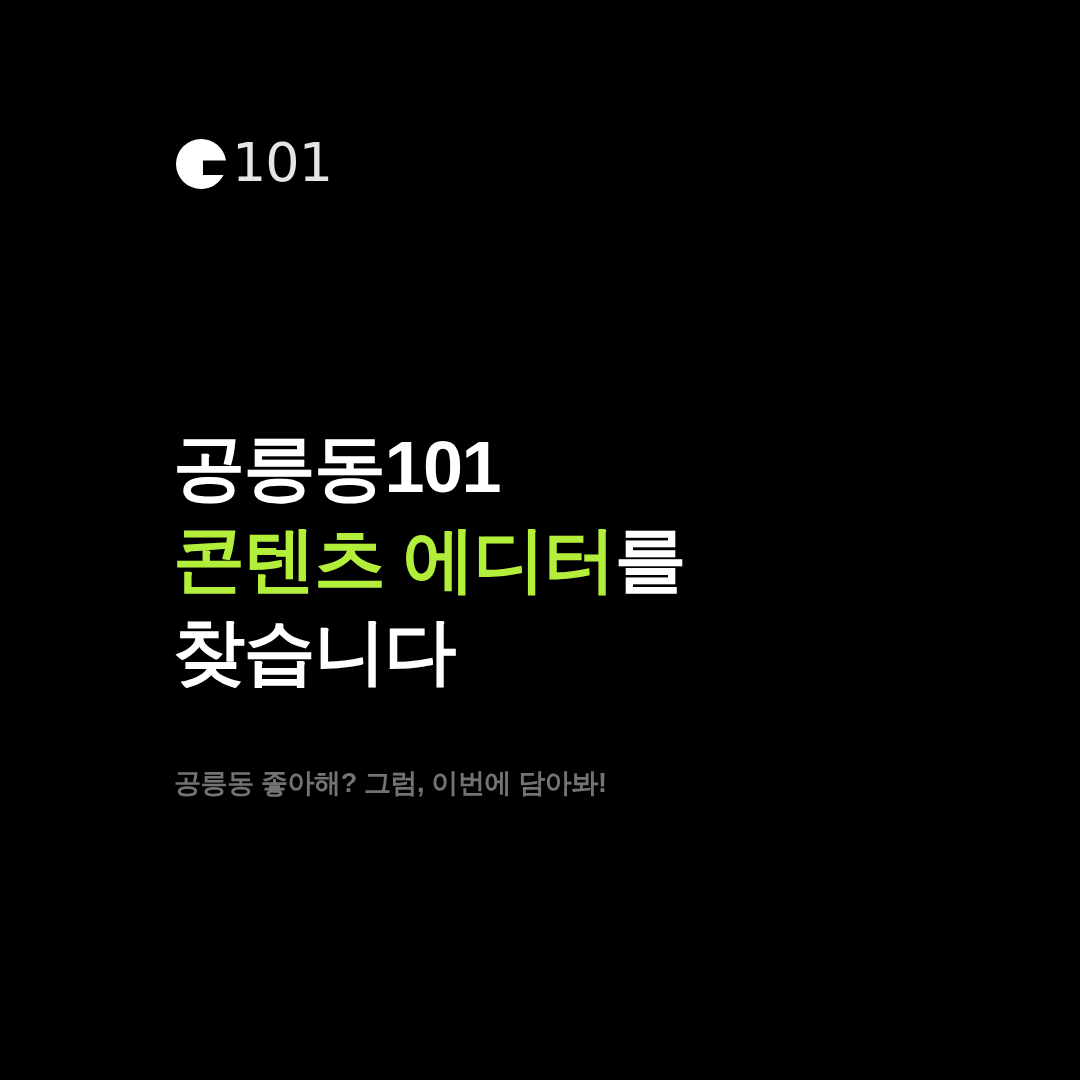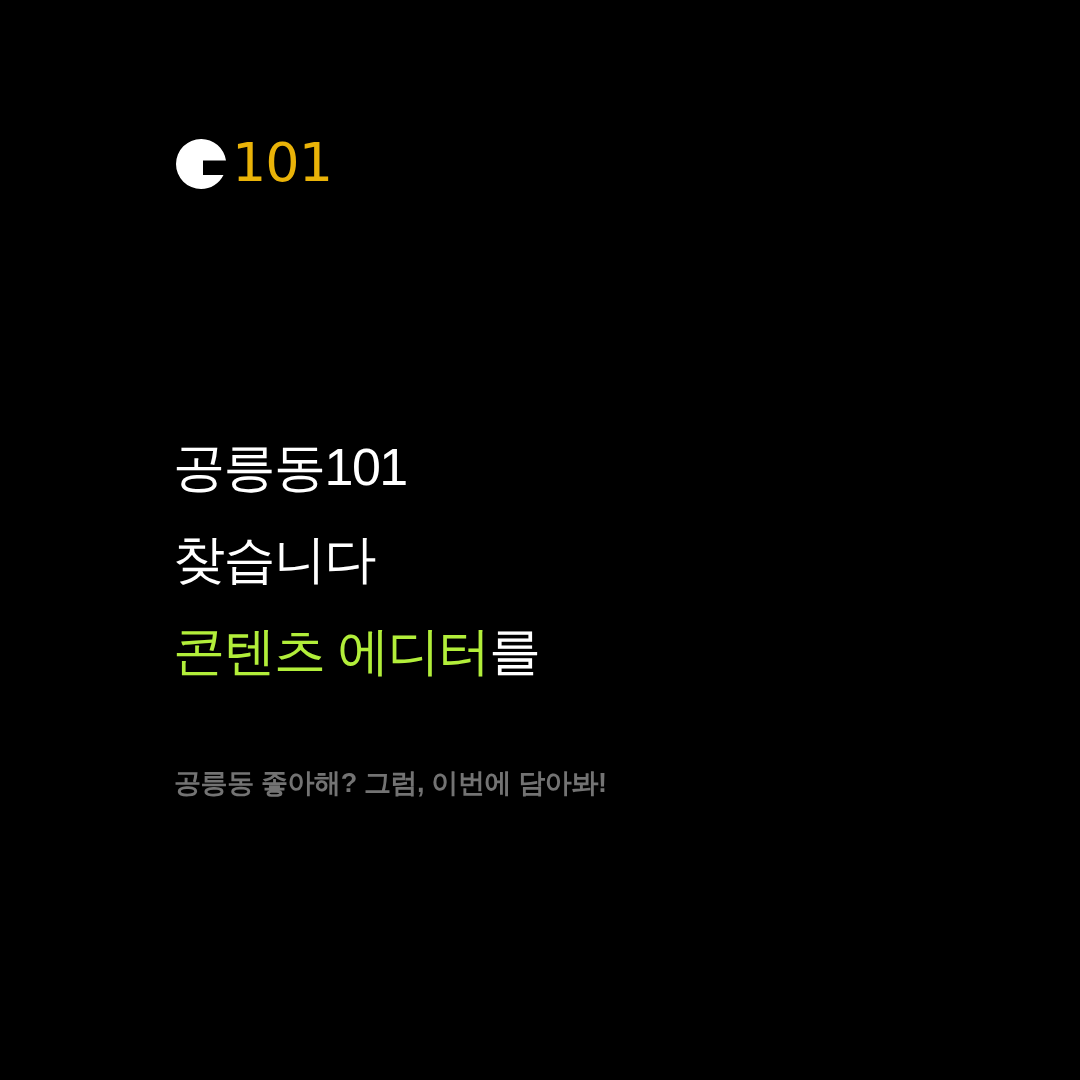--- a/index.html
+++ b/index.html
@@ -35,37 +35,37 @@
     height: 50px;
     flex: 0 0 auto;
     display: block;
   }
 
   .brand-wordmark {
     font-family: "DejaVu Sans", sans-serif;
     font-size: 54px;
     font-weight: 400;
     letter-spacing: -1px;
-    color: #eab308;
+    color: #e5e5e5;
     line-height: 1;
     white-space: nowrap;
     transform: translateY(-1px);
   }
 
   
   .headline {
     position: absolute;
     left: 173px;
     top: 421px;
     width: 820px;
   }
 
   .headline-line {
-    font-size: 52px;
-    font-weight: 400;
+    font-size: 72px;
+    font-weight: 700;
     line-height: 92px;
     letter-spacing: -1.5px;
     color: #ffffff;
     white-space: nowrap;
   }
 
   .accent {
     color: #b2ee3a;
   }
 
@@ -92,22 +92,22 @@
       <path fill="#ffffff" d="M25,0 A25,25 0 1,0 25,50 A25,25 0 0,0 47.5,36 L27,36 L27,21.5 L50,21.5 A25,25 0 0,0 25,0 Z"></path>
     </svg>
     <span class="brand-wordmark">101</span>
   </div>
 
   <div class="headline">
     <div class="headline-line">
       <span>공릉동101</span>
     </div>
     <div class="headline-line">
-      <span>찾습니다</span>
+      <span class="accent">콘텐츠 에디터</span><span>를</span>
     </div>
     <div class="headline-line">
-      <span class="accent">콘텐츠 에디터</span><span>를</span>
+      <span>찾습니다</span>
     </div>
   </div>
 
   <div class="subtitle">공릉동 좋아해? 그럼, 이번에 담아봐!</div>
 
 </div>
 
 </body></html>

